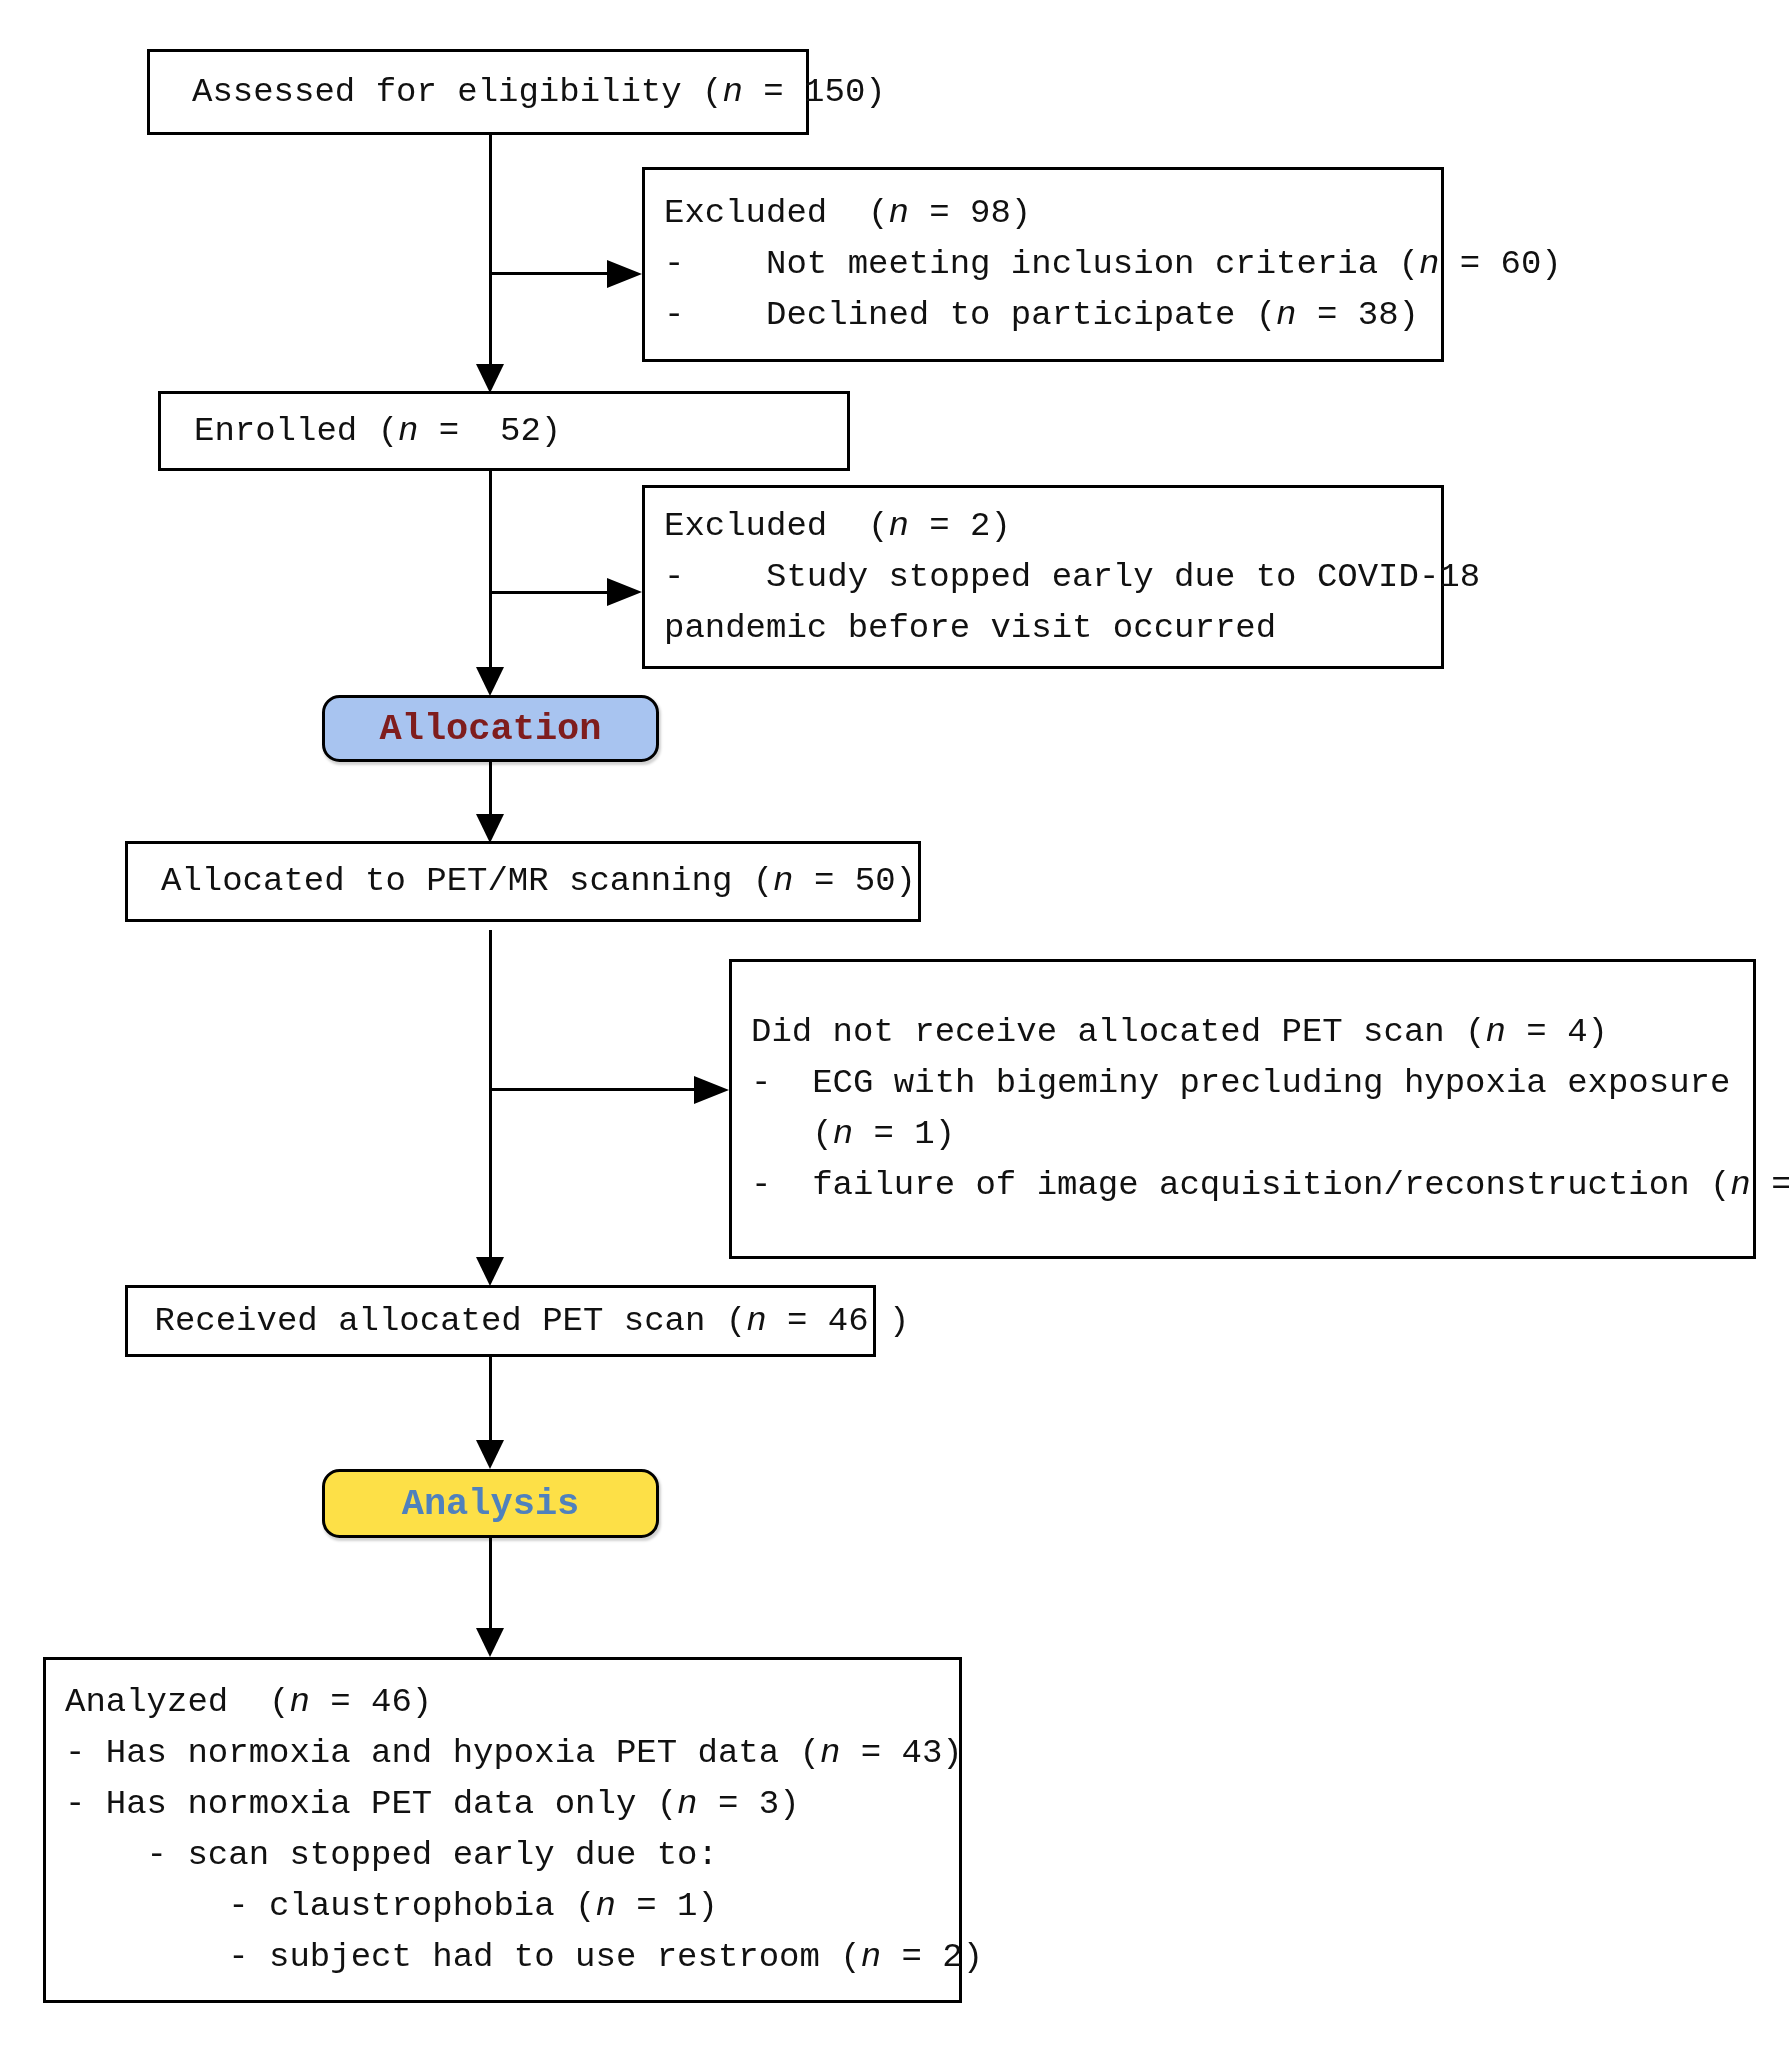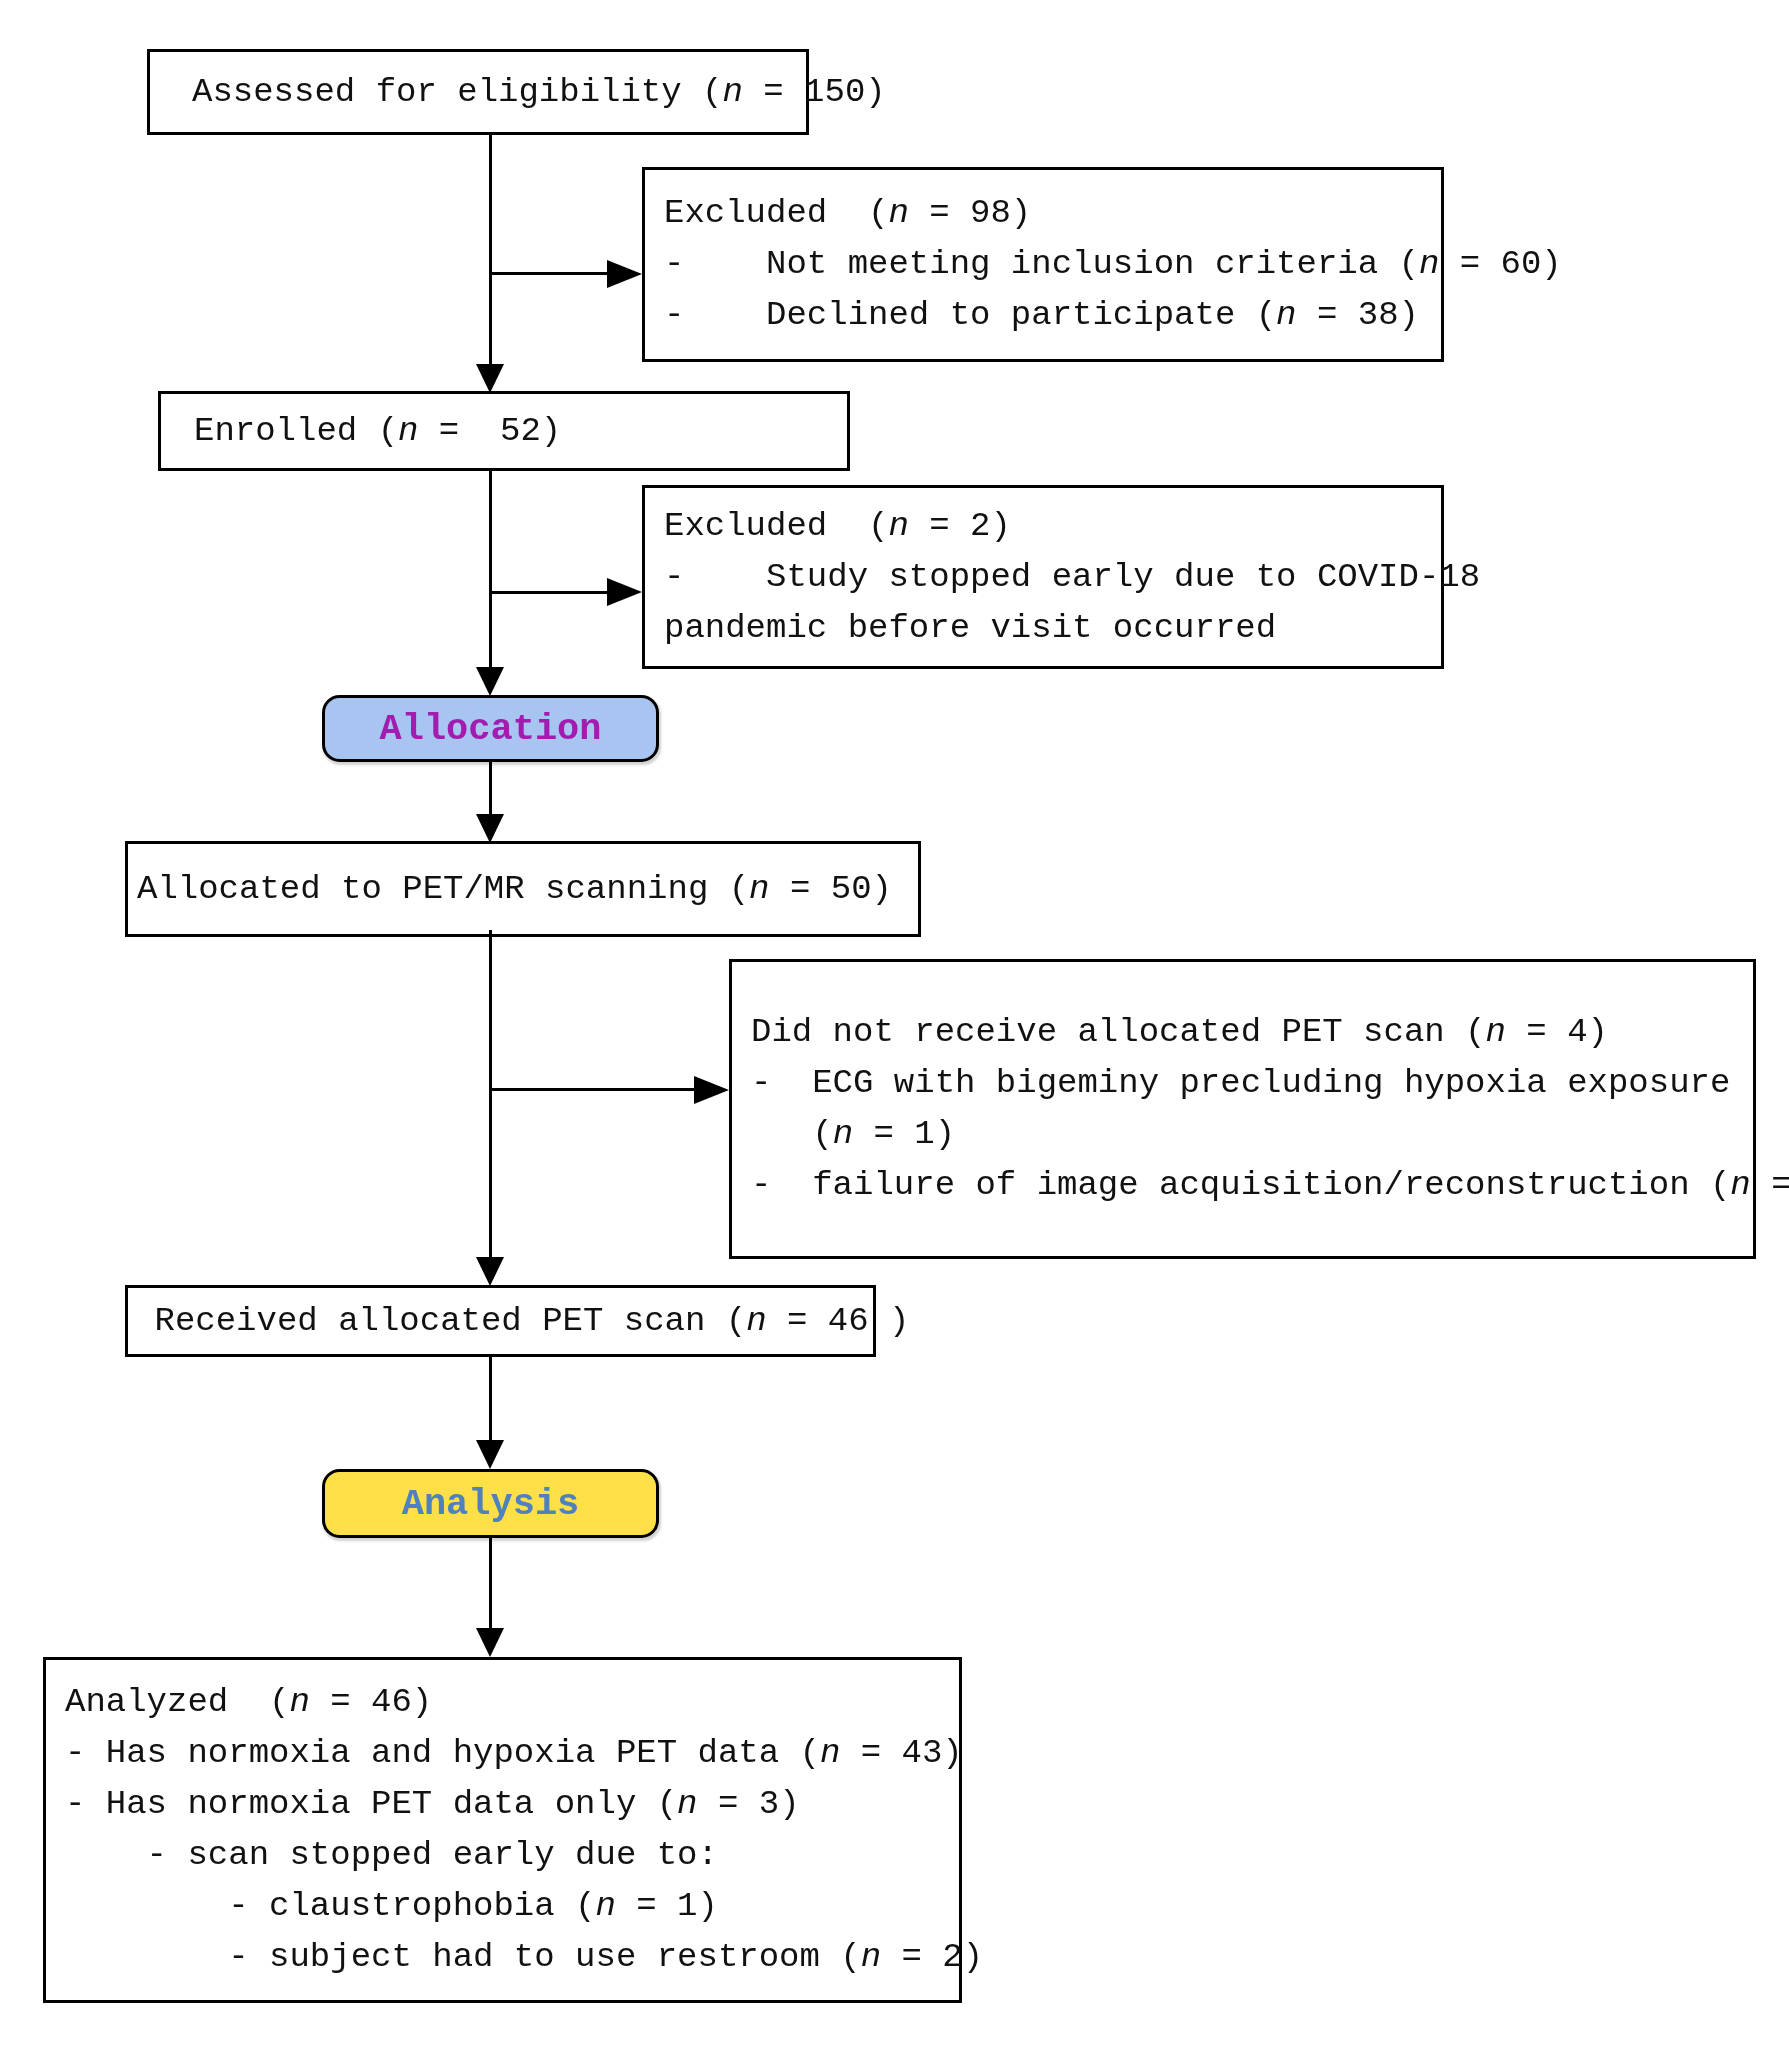--- a/index.html
+++ b/index.html
@@ -106,28 +106,28 @@
 
   <div class="hline" style="left:489px; top:591px; width:122px;"></div>
   <div class="arr-right" style="left:607px; top:578px;"></div>
 
   <div class="box multi" style="left:642px; top:485px; width:802px; height:184px;">
     <div class="txt-line rich">Excluded  (<i>n</i> = 2)</div>
     <div class="txt-line rich">-    Study stopped early due to COVID-18</div>
     <div class="txt-line rich">pandemic before visit occurred</div>
   </div>
 
-  <div class="badge" style="left: 322px; top: 695px; width: 337px; height: 67px; background: rgb(168, 196, 240); color: #a21caf; border-color: rgb(0, 0, 0);">
+  <div class="badge" style="left: 322px; top: 695px; width: 337px; height: 67px; background: rgb(168, 196, 240); color: #7f1d1d; border-color: rgb(0, 0, 0);">
     <span>Allocation</span>
   </div>
 
   <div class="vline" style="left:489px; top:762px; height:55px;"></div>
   <div class="arr-down" style="left:476px; top:814px;"></div>
 
-  <div class="box single" style="left:125px; top:841px; width:796px; height:96px; padding-left:9px;">
+  <div class="box single" style="left:125px; top:841px; width:796px; height:81px; padding-left:33px;">
     <span class="rich">Allocated to PET/MR scanning (<i>n</i> = 50)</span>
   </div>
 
   <div class="vline" style="left:489px; top:930px; height:331px;"></div>
   <div class="arr-down" style="left:476px; top:1257px;"></div>
 
   <div class="hline" style="left:489px; top:1088px; width:209px;"></div>
   <div class="arr-right" style="left:694px; top:1076px;"></div>
 
   <div class="box multi" style="left:729px; top:959px; width:1027px; height:300px;">

